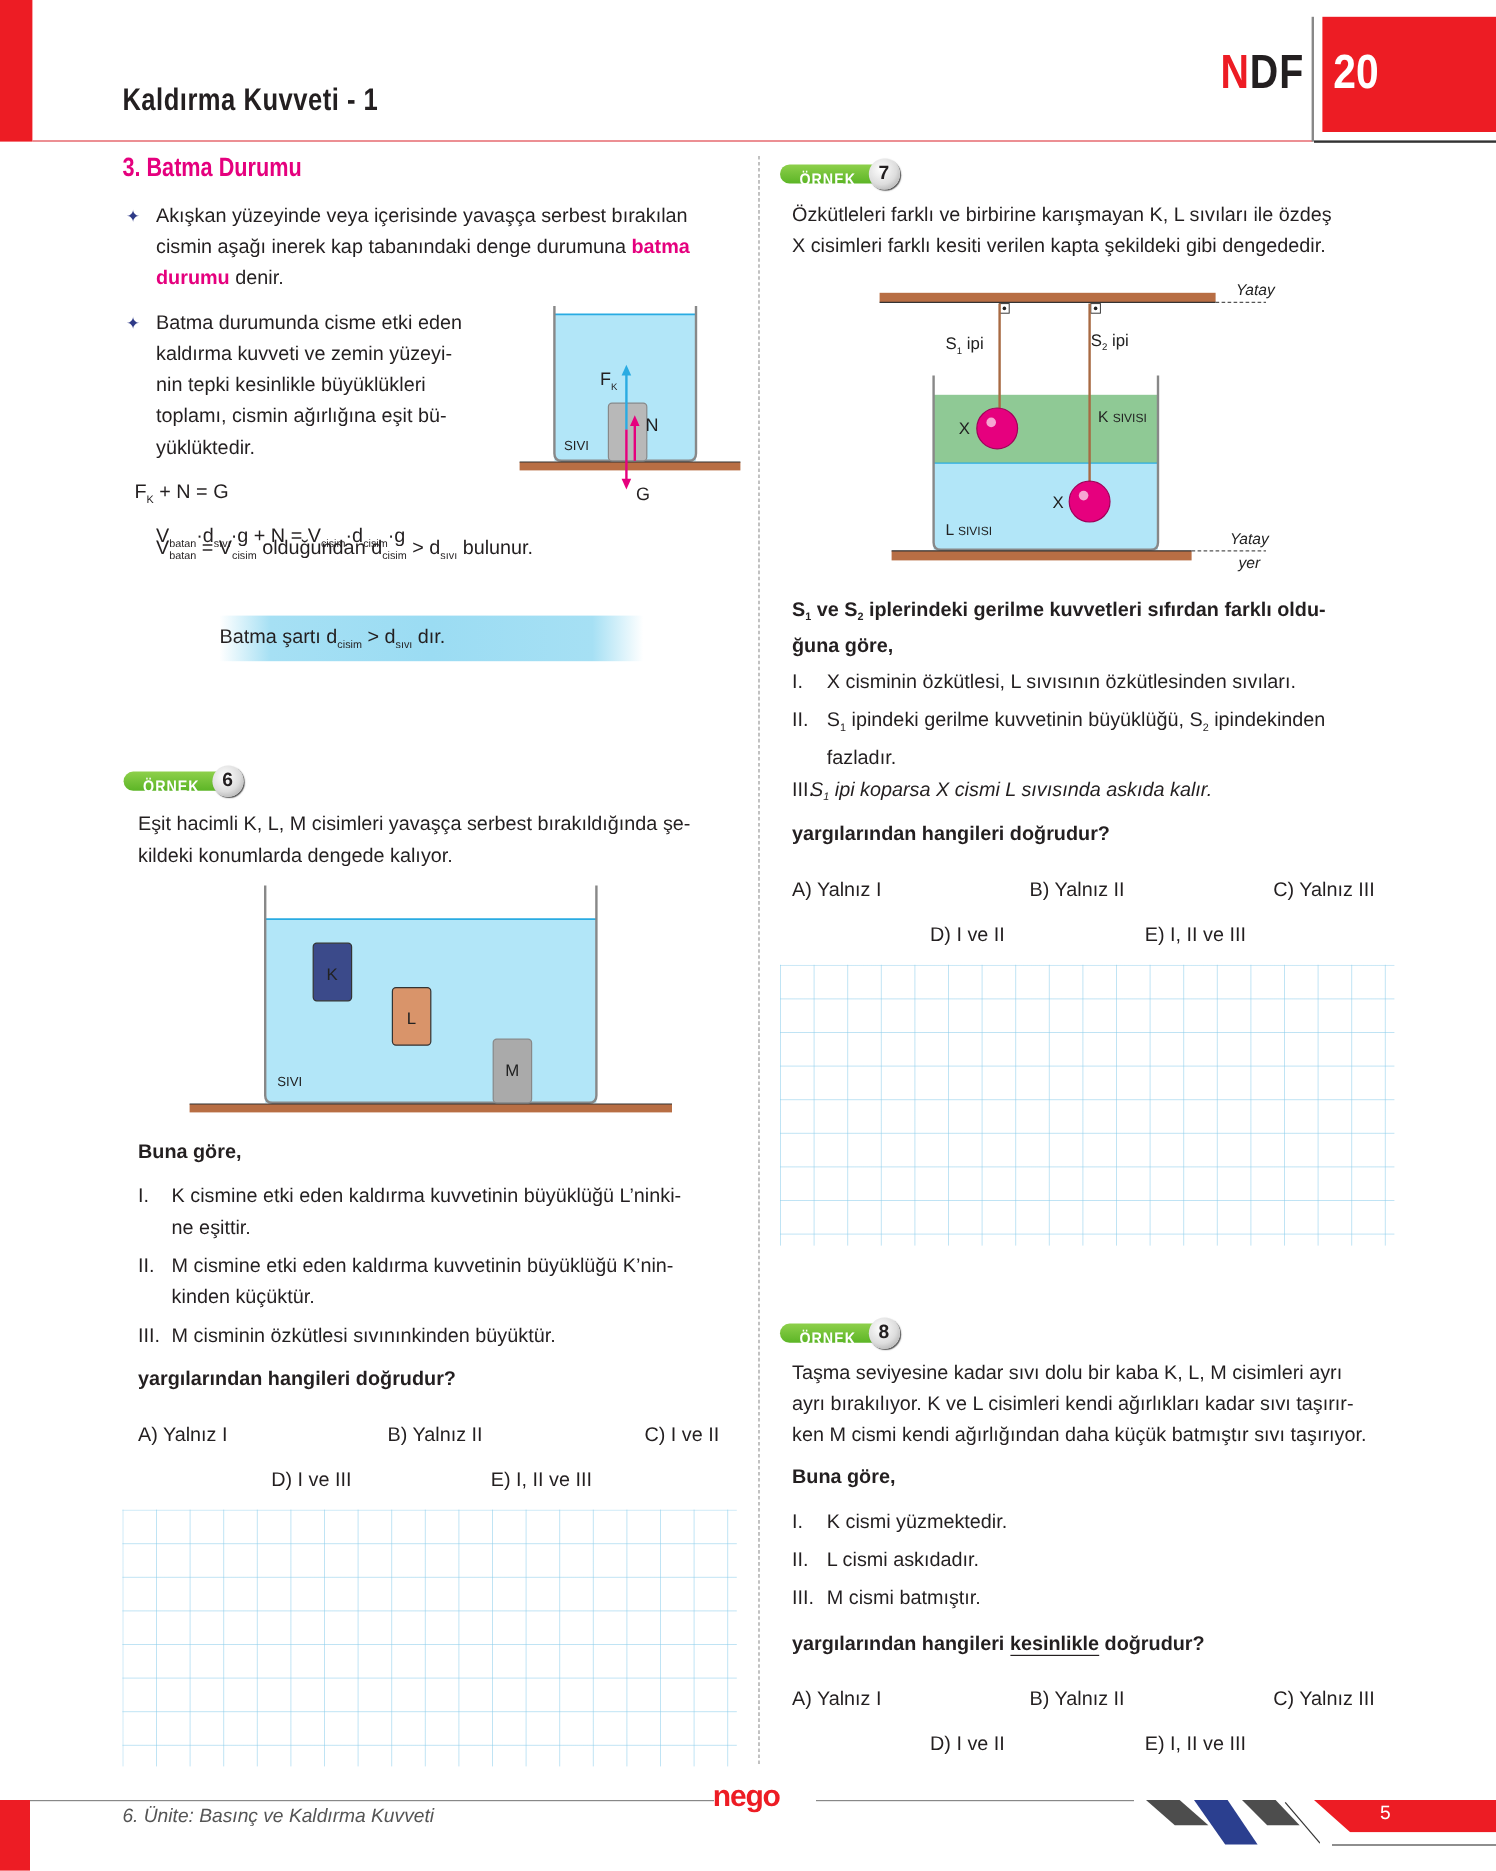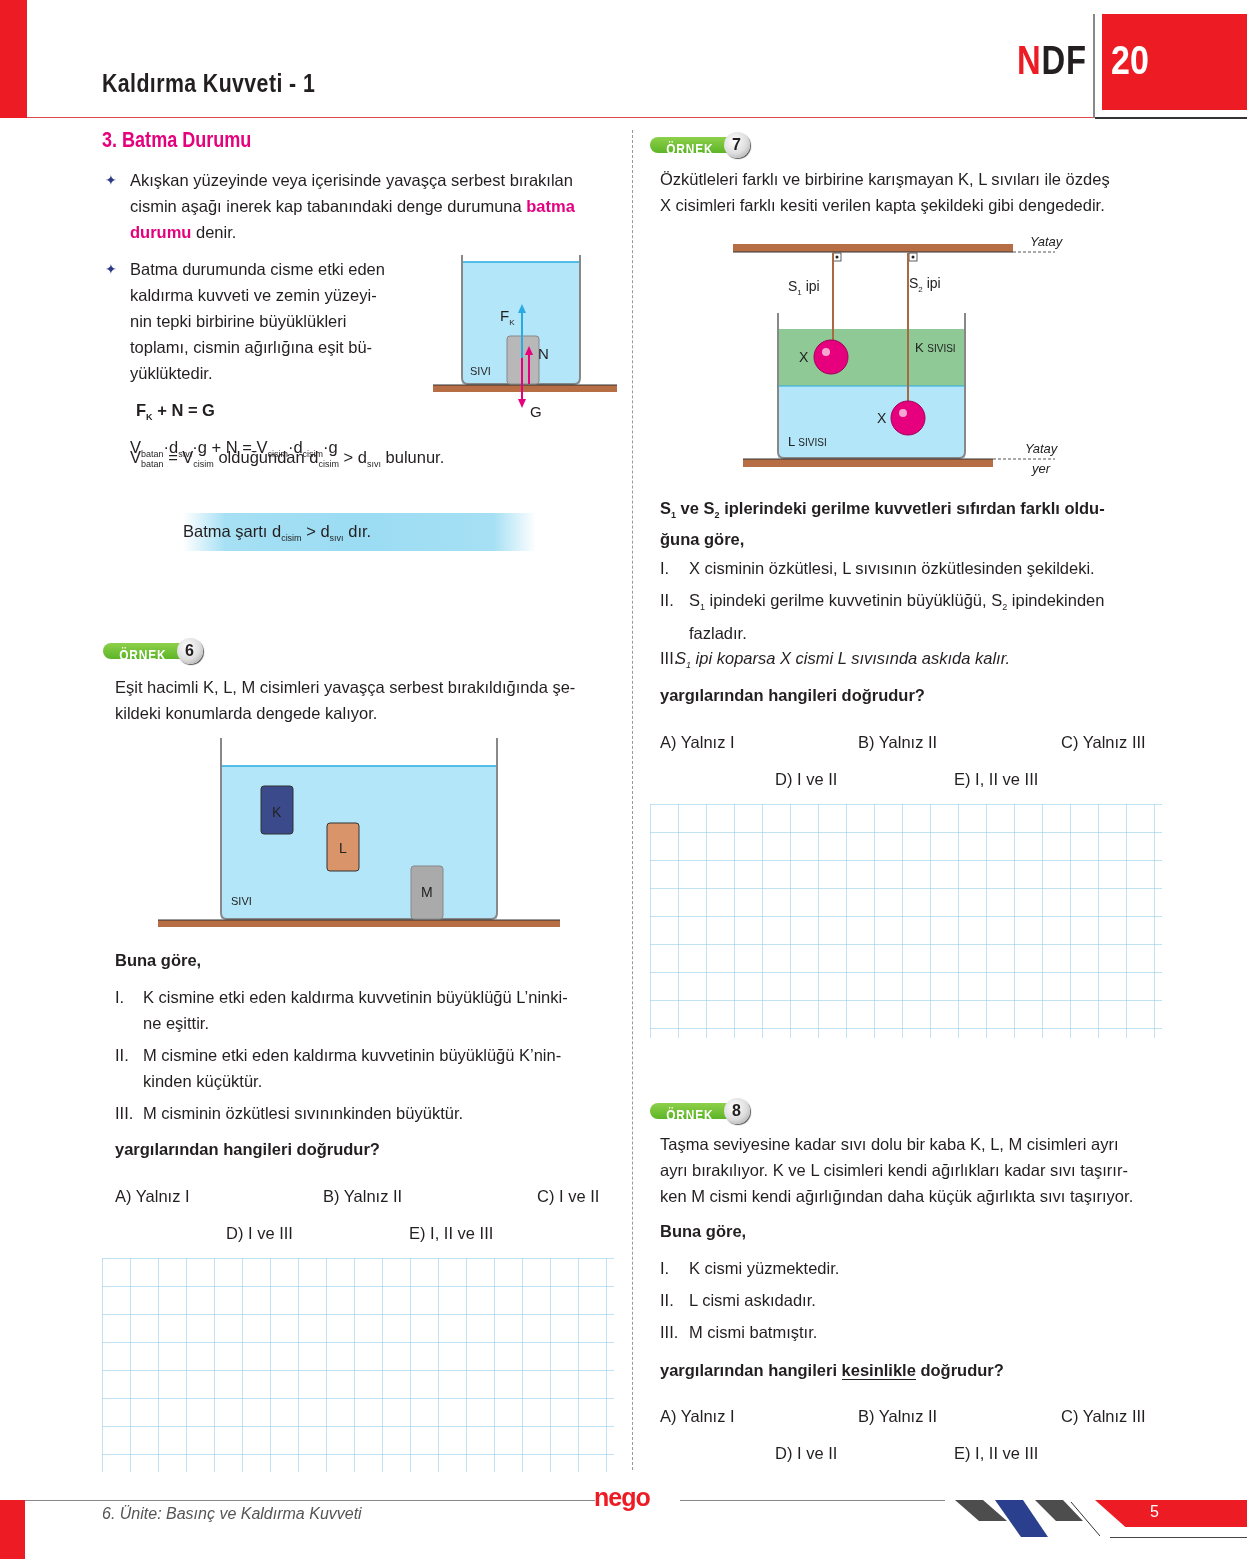--- a/index.html
+++ b/index.html
@@ -83,21 +83,21 @@
   <span class="bullet-star">✦</span>
   <div>Akışkan yüzeyinde veya içerisinde yavaşça serbest bırakılan</div>
   <div><span>cismin aşağı inerek kap tabanındaki denge durumuna </span><span class="pink-bold">batma</span></div>
   <div><span class="pink-bold">durumu</span><span> denir.</span></div>
 </div>
 
 <div class="abs body-text" style="left:130px; top:256px; width:280px;">
   <span class="bullet-star">✦</span>
   <div>Batma durumunda cisme etki eden</div>
   <div>kaldırma kuvveti ve zemin yüzeyi-</div>
-  <div>nin tepki birbirine büyüklükleri</div>
+  <div>nin tepki kesinlikle büyüklükleri</div>
   <div>toplamı, cismin ağırlığına eşit bü-</div>
   <div>yüklüktedir.</div>
 </div>
 
 <svg class="abs" style="left:430px; top:250px;" width="190" height="180">
   <rect x="32" y="12" width="118" height="122" fill="#b2e6f8"></rect>
   <line x1="32" y1="12" x2="150" y2="12" stroke="#29abe2" stroke-width="1.5"></line>
   <path d="M32 5 V128 Q32 134 38 134 H144 Q150 134 150 128 V5" fill="none" stroke="#888" stroke-width="2"></path>
   <rect x="3" y="135" width="184" height="7" fill="#b86e44"></rect>
   <line x1="3" y1="135" x2="187" y2="135" stroke="#333" stroke-width="1"></line>
@@ -107,21 +107,21 @@
   <line x1="99" y1="134" x2="99" y2="102" stroke="#e6007e" stroke-width="2"></line>
   <polygon points="99,96 95,105 103,105" fill="#e6007e"></polygon>
   <line x1="92" y1="108" x2="92" y2="150" stroke="#e6007e" stroke-width="2"></line>
   <polygon points="92,158 88,149 96,149" fill="#e6007e"></polygon>
   <text x="70" y="71" font-size="15" fill="#231f20" font-family="Liberation Sans, sans-serif"><tspan>F</tspan><tspan font-size="8" dy="4">K</tspan></text>
   <text x="108" y="109" font-size="15" fill="#231f20" font-family="Liberation Sans, sans-serif">N</text>
   <text x="100" y="167" font-size="15" fill="#231f20" font-family="Liberation Sans, sans-serif">G</text>
   <text x="40" y="125" font-size="11" fill="#231f20" font-family="Liberation Sans, sans-serif">SIVI</text>
 </svg>
 
-<div class="abs formula" style="left:136px; top:401px;font-weight:bold;"><span>F</span><sub>K</sub><span> + N = G</span></div>
+<div class="abs formula" style="left:112px; top:401px;"><span>F</span><sub>K</sub><span> + N = G</span></div>
 
 <div class="abs formula" style="left:130px; top:438px;"><span>V</span><sub>batan</sub><span>·d</span><sub>sıvı</sub><span>·g + N = V</span><sub>cisim</sub><span>·d</span><sub>cisim</sub><span>·g</span></div>
 
 <div class="abs formula" style="left:130px; top:448px;"><span>V</span><sub>batan</sub><span> = V</span><sub>cisim</sub><span> olduğundan d</span><sub>cisim</sub><span> &gt; d</span><sub>sıvı</sub><span> bulunur.</span></div>
 
 <div class="abs highlight-box">
   <div class="abs highlight-text"><span>Batma şartı d</span><sub>cisim</sub><span> &gt; d</span><sub>sıvı</sub><span> dır.</span></div>
 </div>
 
 <div class="abs ornek-badge" style="left:103px; top:638px;">
@@ -230,21 +230,21 @@
 </svg>
 
 <div class="abs body-text bold" style="left:660px; top:496px; width:495px; line-height:24px;">
   <div><span>S</span><sub>1</sub><span> ve S</span><sub>2</sub><span> iplerindeki gerilme kuvvetleri sıfırdan farklı oldu-</span></div>
   <div>ğuna göre,</div>
 </div>
 
 <div class="abs body-text" style="left:660px; top:555px; width:495px;">
   <div style="position:relative; height:32px;">
     <span class="roman">I.</span>
-    <span class="item-text" style="left:29px;">X cisminin özkütlesi, L sıvısının özkütlesinden şekildeki.</span>
+    <span class="item-text" style="left:29px;">X cisminin özkütlesi, L sıvısının özkütlesinden sıvıları.</span>
   </div>
   <div style="position:relative; height:58px;">
     <span class="roman">II.</span>
     <div class="item-text" style="left:29px;">
       <div><span>S</span><sub>1</sub><span> ipindeki gerilme kuvvetinin büyüklüğü, S</span><sub>2</sub><span> ipindekinden</span></div>
       <div>fazladır.</div>
     </div>
   </div>
   <div style="position:relative; height:30px;">
     <span class="roman">III.</span>
@@ -262,21 +262,21 @@
 
 <div class="abs grid-area" style="left:650px; top:804px; width:512px; height:234px;"></div>
 
 <div class="abs ornek-badge" style="left:650px; top:1098px;">
   <div class="ornek-pill"><span>ÖRNEK</span></div>
   <div class="ornek-num">8</div>
 </div>
 <div class="abs body-text" style="left:660px; top:1131px; width:495px;">
   <div>Taşma seviyesine kadar sıvı dolu bir kaba K, L, M cisimleri ayrı</div>
   <div>ayrı bırakılıyor. K ve L cisimleri kendi ağırlıkları kadar sıvı taşırır-</div>
-  <div>ken M cismi kendi ağırlığından daha küçük ağırlıkta sıvı taşırıyor.</div>
+  <div>ken M cismi kendi ağırlığından daha küçük batmıştır sıvı taşırıyor.</div>
 </div>
 
 <div class="abs body-text bold" style="left:660px; top:1218px;">Buna göre,</div>
 
 <div class="abs body-text" style="left:660px; top:1255px; width:495px;">
   <div style="position:relative; height:32px;">
     <span class="roman">I.</span>
     <span class="item-text" style="left:29px;">K cismi yüzmektedir.</span>
   </div>
   <div style="position:relative; height:32px;">

